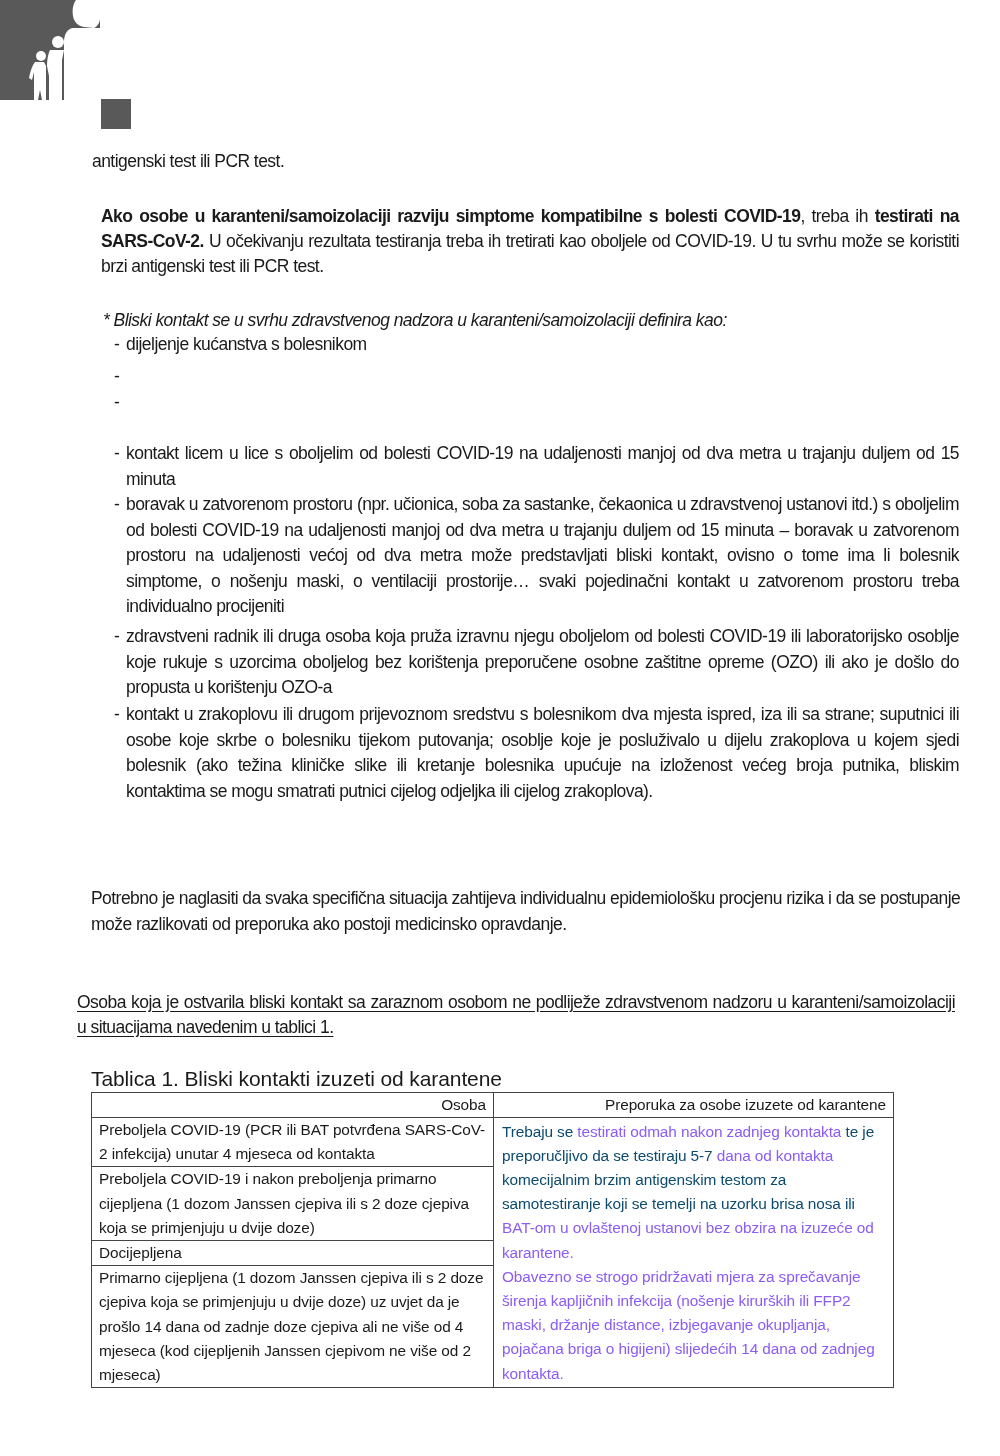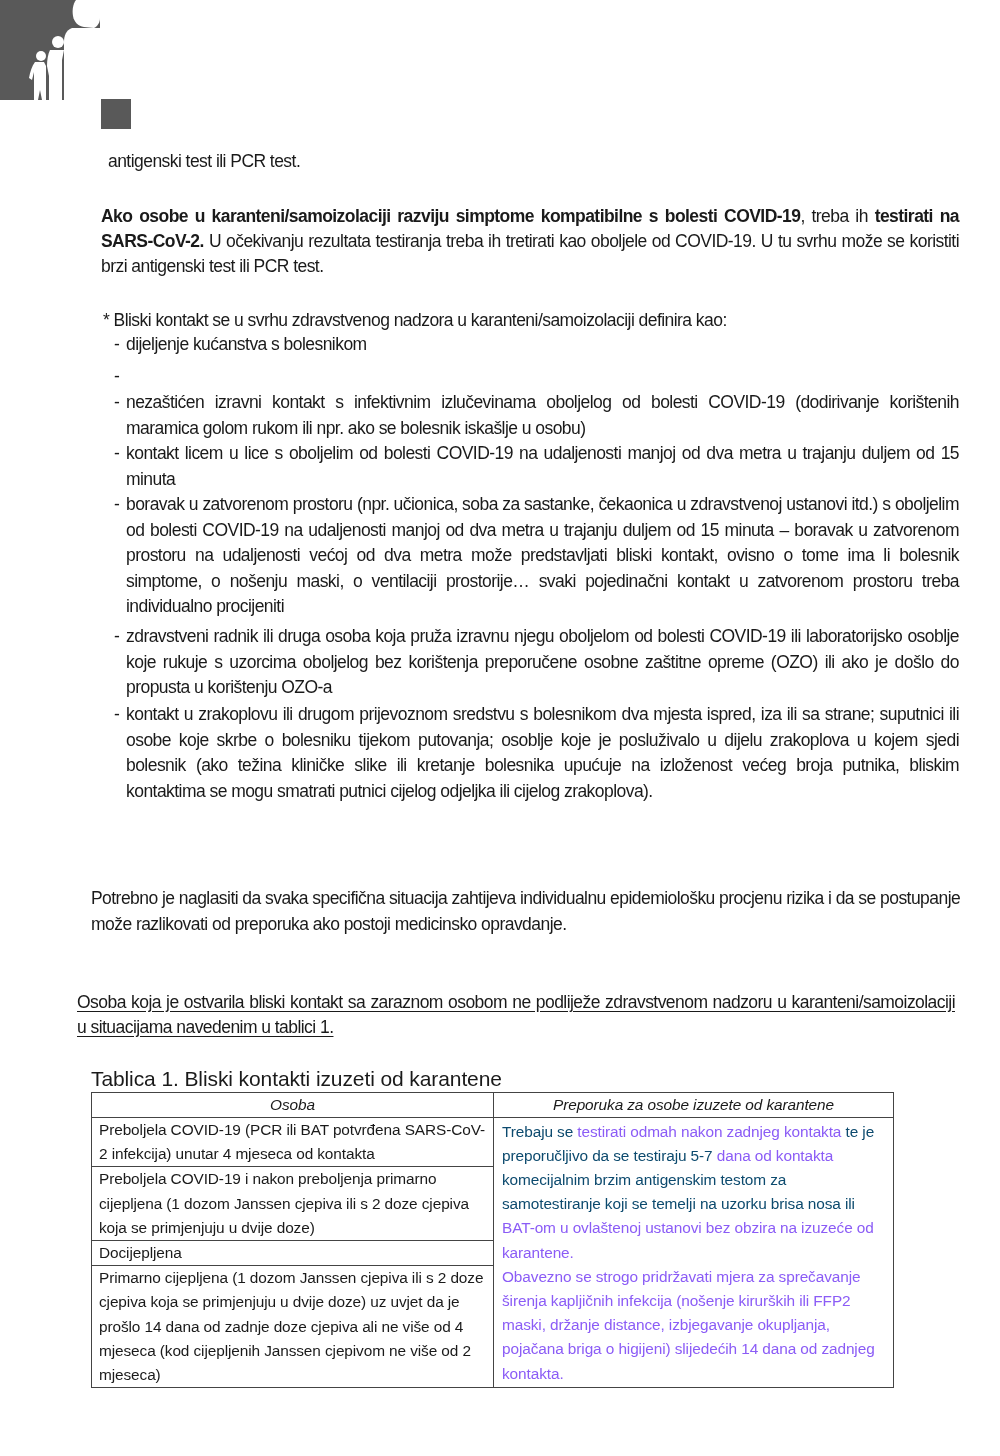--- a/index.html
+++ b/index.html
@@ -10,21 +10,21 @@
   .doc { position: absolute; left: 0; top: 0; width: 1000px; font-family: "Liberation Sans Narrow", "Liberation Sans", sans-serif; font-size: 17.5px; letter-spacing: -0.55px; }
   .p { position: absolute; line-height: 25px; }
   .bold { font-weight: bold; }
   .justify { text-align: justify; }
   .li { position: absolute; line-height: 25.5px; text-align: justify; }
   .li .dash { position: absolute; left: -12px; top: 0; }
   .underline { text-decoration: underline; text-underline-offset: 3px; }
   .table-caption { position: absolute; left: 91px; top: 1067px; font-family: "Liberation Sans", sans-serif; font-size: 21px; letter-spacing: -0.1px; }
   table.t1 { position: absolute; left: 91px; top: 1092px; width: 803px; border-collapse: collapse; font-family: "Liberation Sans", sans-serif; font-size: 15.4px; letter-spacing: -0.1px; line-height: 24.2px; }
   table.t1 td, table.t1 th { border: 1.5px solid #444; padding: 0 7px; vertical-align: top; font-weight: normal; }
-  table.t1 th { text-align: center; height: 24px; line-height: 24px; font-style: italic; }
+  table.t1 th { text-align: right; height: 24px; line-height: 24px; }
   table.t1 td.col1 { width: 387px; }
   table.t1 td.col2 { vertical-align: middle; padding: 0 8px; }
   .grey { color: #0c4a6e; }
   .blk { color: #8b5cf6; }
 </style>
 </head>
 <body>
 
 <div class="logo-block"></div>
 <svg class="logo-svg" viewBox="0 0 100 100">
@@ -36,38 +36,37 @@
   <circle cx="58" cy="42" r="6" fill="#ffffff"></circle>
   <path d="M50 50 C48 54 47 60 47 66 L49 76 L49 100 L62 100 L62 60 L64 50 Z" fill="#ffffff"></path>
 
   <circle cx="41" cy="56" r="5" fill="#ffffff"></circle>
   <path d="M35 62 C32 66 30 72 29 78 L32 80 L34 72 L34 100 L38 100 L40 90 L42 100 L46 100 L46 66 L44 62 Z" fill="#ffffff"></path>
 </svg>
 <div class="small-square"></div>
 
 <div class="doc">
 
-  <div class="p" style="left:108px; top:149px;">antigenski test ili PCR test.</div>
+  <div class="p" style="left:92px; top:149px;">antigenski test ili PCR test.</div>
 
   <div class="p justify" style="left:101px; top:204px; width:858px;">
     <span class="bold">Ako osobe u karanteni/samoizolaciji razviju simptome kompatibilne s bolesti COVID-19</span><span>, treba ih </span><span class="bold">testirati na SARS-CoV-2.</span><span> U očekivanju rezultata testiranja treba ih tretirati kao oboljele od COVID-19. U tu svrhu može se koristiti brzi antigenski test ili PCR test.</span>
   </div>
 
-  <div class="p" style="left:103px; top:308px;">* Bliski kontakt se u svrhu zdravstvenog nadzora u karanteni/samoizolaciji definira kao:</div>
+  <div class="p" style="left:103px; top:308px;font-style:italic;">* Bliski kontakt se u svrhu zdravstvenog nadzora u karanteni/samoizolaciji definira kao:</div>
 
   <div class="li" style="left:126px; top:332px; width:833px;">
     <span class="dash">-</span>
     <span>dijeljenje kućanstva s bolesnikom</span>
   </div>
   <div class="li" style="left:126px; top:364px; width:833px;">
     <span class="dash">-</span>
   </div>
   <div class="li" style="left:126px; top:390px; width:833px;">
     <span class="dash">-</span>
-    <span>nezaštićen izravni kontakt s infektivnim izlučevinama oboljelog od bolesti COVID-19 (dodirivanje korištenih maramica golom rukom ili npr. ako se bolesnik iskašlje u osobu)</span>
   </div>
   <div class="li" style="left:126px; top:441px; width:833px;">
     <span class="dash">-</span>
     <span>kontakt licem u lice s oboljelim od bolesti COVID-19 na udaljenosti manjoj od dva metra u trajanju duljem od 15 minuta</span>
   </div>
   <div class="li" style="left:126px; top:492px; width:833px;">
     <span class="dash">-</span>
     <span>boravak u zatvorenom prostoru (npr. učionica, soba za sastanke, čekaonica u zdravstvenoj ustanovi itd.) s oboljelim od bolesti COVID-19 na udaljenosti manjoj od dva metra u trajanju duljem od 15 minuta – boravak u zatvorenom prostoru na udaljenosti većoj od dva metra može predstavljati bliski kontakt, ovisno o tome ima li bolesnik simptome, o nošenju maski, o ventilaciji prostorije… svaki pojedinačni kontakt u zatvorenom prostoru treba individualno procijeniti</span>
   </div>
   <div class="li" style="left:126px; top:624px; width:833px;">

